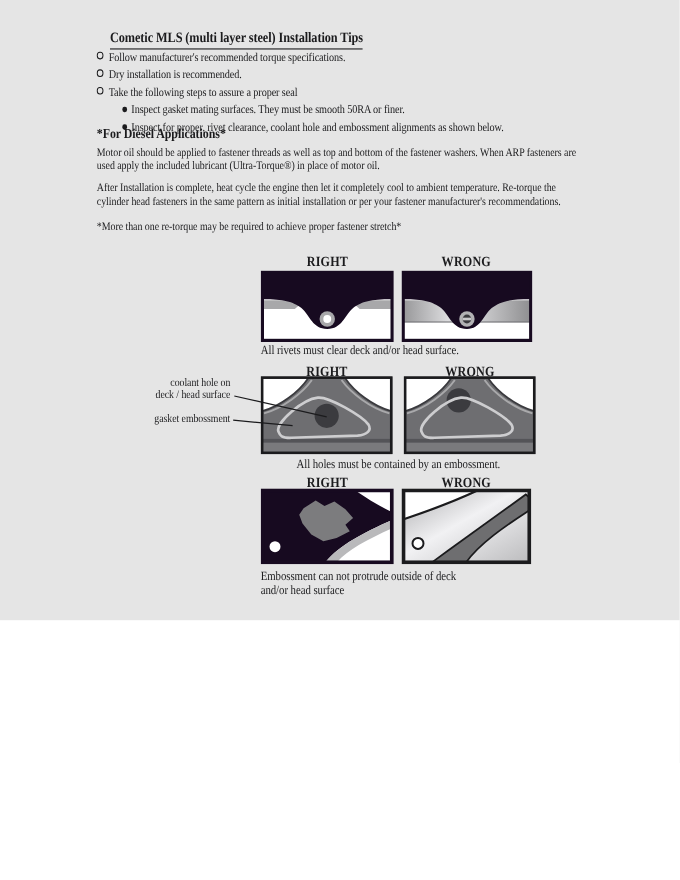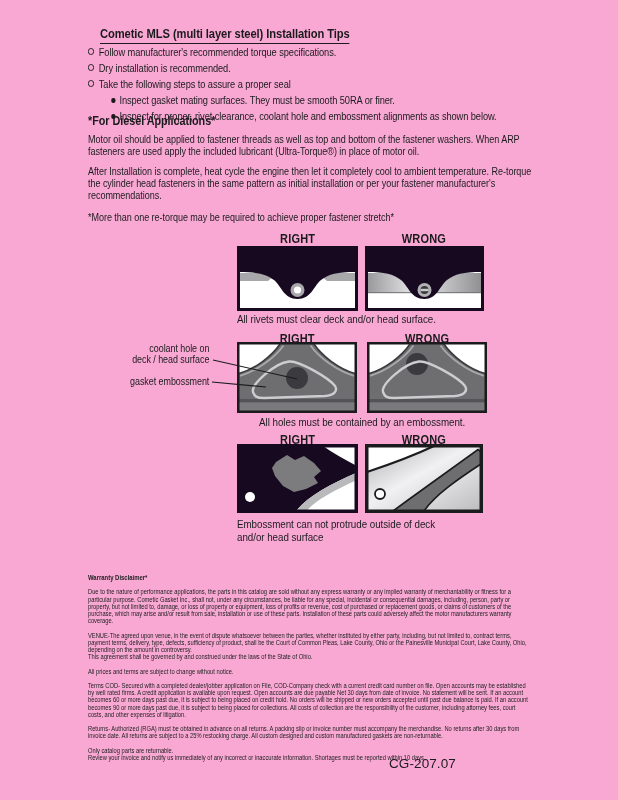--- a/index.html
+++ b/index.html
@@ -1,17 +1,17 @@
 <!DOCTYPE html>
 <html><head>
 <meta charset="utf-8">
 <style>
   html,body{margin:0;padding:0;background:#fff;}
-  .page{position:relative;width:618px;height:800px;background:#f9a8d4;overflow:hidden;
-        font-family:Liberation Sans, sans-serif;color:#1b1b1d;}
+  .page{position:relative;width:618px;height:564px;background:#e5e5e5;overflow:hidden;
+        font-family:Liberation Serif, serif;color:#1b1b1d;}
   .cx{transform:scaleX(0.86);transform-origin:0 0;}
   .abs{position:absolute;}
 
   .title{left:100px;top:26px;font-size:13px;font-weight:bold;letter-spacing:-0.1px;}
   .title span{display:inline-block;border-bottom:1.6px solid #1b1b1d;padding-bottom:2px;}
 
   .bullets{left:88px;top:44px;width:600px;font-size:10.8px;line-height:16px;letter-spacing:-0.1px;}
   .b-row{white-space:nowrap;}
   .b-sub{margin-left:27px;}
   .mark-o{display:inline-block;width:4.5px;height:4.5px;border:1.1px solid #1b1b1d;border-radius:50%;

